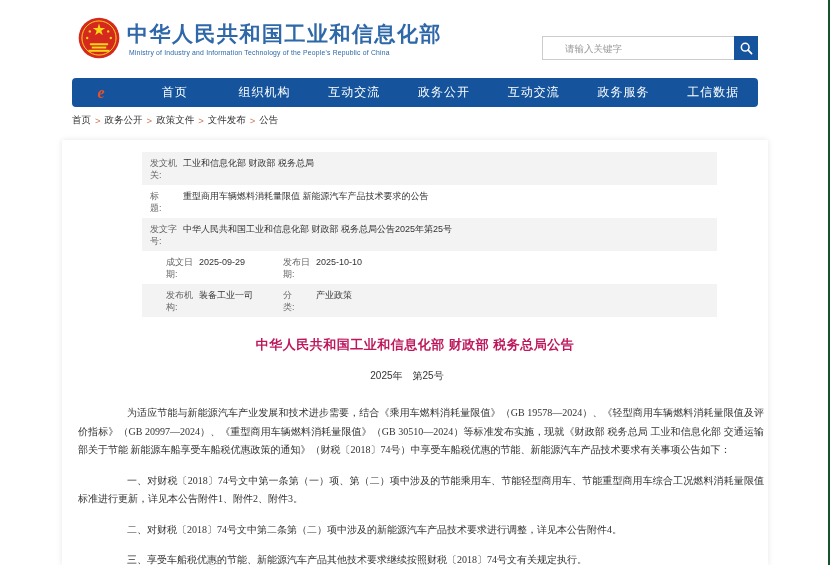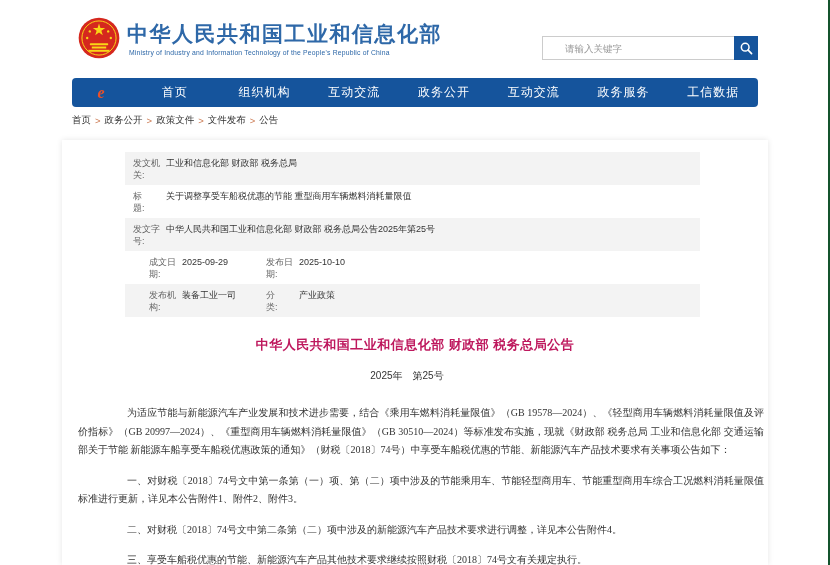--- a/index.html
+++ b/index.html
@@ -32,21 +32,21 @@
   .nav-item{flex:1;text-align:center;color:#fff;font-size:12px;letter-spacing:1px;
     text-decoration:none;cursor:pointer;line-height:29px;}
   
   .breadcrumb{position:absolute;left:72px;top:114px;font-size:9.5px;color:#333;
     display:flex;gap:4px;align-items:center;}
   .crumb{color:#333;text-decoration:none;cursor:pointer;}
   .crumb-sep{color:var(--sep-orange);}
   
   .card{position:absolute;left:62px;top:140px;width:706px;height:425px;background:#fff;
     box-shadow:0 0 6px rgba(0,0,0,.10);}
-  .meta-table{position:absolute;left:63px;top:12px;width:575px;}
+  .meta-table{position:absolute;left:80px;top:12px;width:575px;}
   .meta-row{display:flex;height:33px;padding:5px 0 0 8px;box-sizing:border-box;}
   .meta-row.gray{background:var(--row-gray);}
   .meta-cell{display:flex;align-items:flex-start;}
   .meta-cell.c1{width:117px;flex:none;margin-left:16px;}
   .meta-cell.rest{flex:1;}
   .meta-label{width:27px;font-size:9px;line-height:12px;color:#666;white-space:pre-line;flex:none;}
   .meta-value{font-size:9px;line-height:12px;color:#333;margin-left:6px;}
   .doc-title{position:absolute;top:196px;left:0;right:0;text-align:center;
     font-size:13px;font-weight:bold;color:#be185d;letter-spacing:.5px;}
   .doc-no{position:absolute;top:229px;left:0;right:16px;text-align:center;font-size:10px;color:#333;}
@@ -122,21 +122,21 @@
           <div class="meta-cell rest">
             <div class="meta-label">发文机
 关:</div>
             <div class="meta-value">工业和信息化部 财政部 税务总局</div>
           </div>
         </div>
         <div class="meta-row">
           <div class="meta-cell rest">
             <div class="meta-label">标
 题:</div>
-            <div class="meta-value">关于调整享受车船税优惠的节能 重型商用车辆燃料消耗量限值</div>
+            <div class="meta-value">重型商用车辆燃料消耗量限值 新能源汽车产品技术要求的公告</div>
           </div>
         </div>
         <div class="meta-row gray">
           <div class="meta-cell rest">
             <div class="meta-label">发文字
 号:</div>
             <div class="meta-value">中华人民共和国工业和信息化部 财政部 税务总局公告2025年第25号</div>
           </div>
         </div>
         <div class="meta-row">

